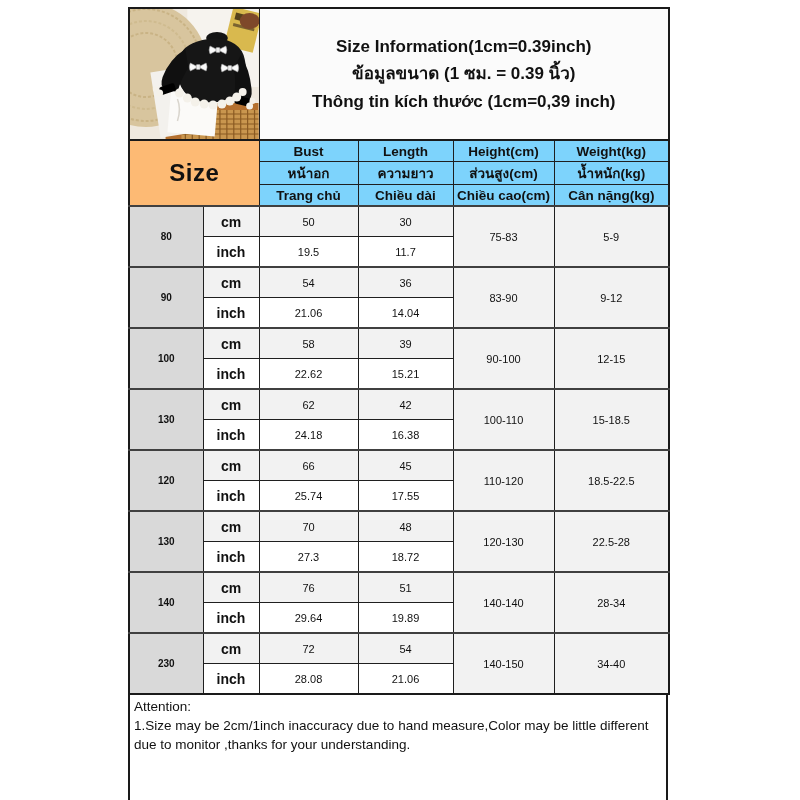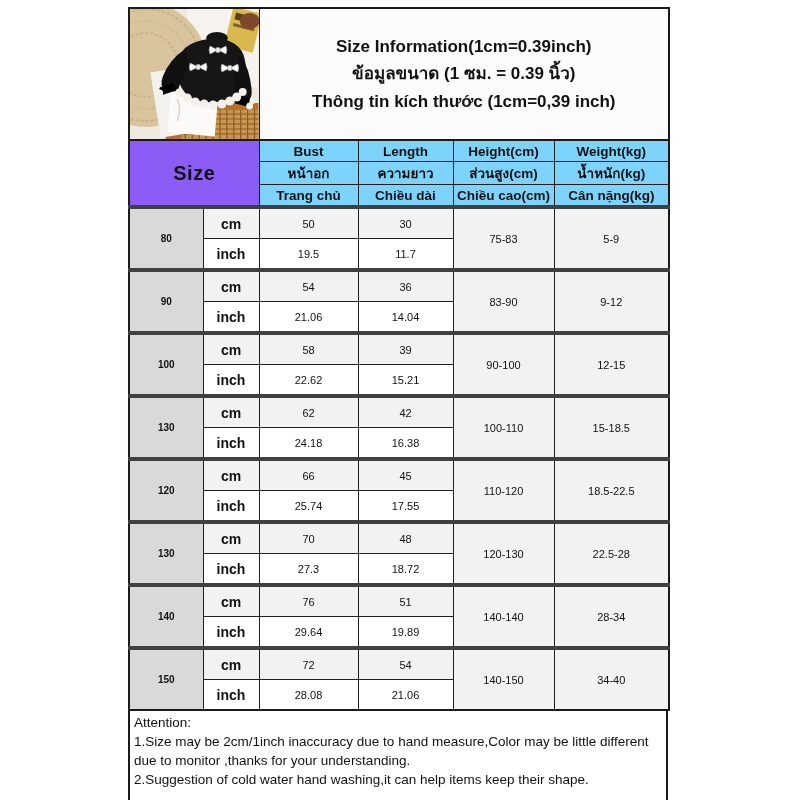--- a/index.html
+++ b/index.html
@@ -47,33 +47,33 @@
   td.title-cell {
     background: #fbfbfb;
     border-left: 2px solid #1a1a1a;
     font-weight: bold;
     font-size: 17px;
     line-height: 1.6;
   }
   
   tr.hr td { border-top: 2px solid #1a1a1a; }
   td.size-big {
-    background: #8b5cf6;
+    background: #fdba74;
     font-weight: bold;
-    font-size: 20px;
+    font-size: 24px;
     letter-spacing: 0.5px;
   }
   td.hdr {
     background: #7dd3fc;
     font-weight: bold;
     font-size: 13.5px;
     height: 20px;
   }
   
-  tr.gs td { border-top: 4px solid #404040; }
+  tr.gs td { border-top: 2px solid #404040; }
   td.size-num {
     background: #d9d9d9;
     font-weight: bold;
     font-size: 10px;
   }
   td.unit { font-weight: bold; font-size: 14px; height: 29px; }
   td.val, td.range { font-size: 11px; }
   .g { background: #f2f2f2; }
   .w { background: #ffffff; }
   
@@ -301,35 +301,34 @@
         <td class="range g" rowspan="2">140-140</td>
         <td class="range g" rowspan="2">28-34</td>
       </tr>
       <tr>
         <td class="unit w">inch</td>
         <td class="val w">29.64</td>
         <td class="val w">19.89</td>
       </tr>
 
       <tr class="gs">
-        <td class="size-num" rowspan="2">150</td>
+        <td class="size-num" rowspan="2">230</td>
         <td class="unit g">cm</td>
         <td class="val g">72</td>
         <td class="val g">54</td>
         <td class="range g" rowspan="2">140-150</td>
         <td class="range g" rowspan="2">34-40</td>
       </tr>
       <tr>
         <td class="unit w">inch</td>
         <td class="val w">28.08</td>
         <td class="val w">21.06</td>
       </tr>
     </tbody>
       </table>
 
     <div class="attention">
       <div>Attention:</div>
       <div>1.Size may be 2cm/1inch inaccuracy due to hand measure,Color may be little different due to monitor ,thanks for your understanding.</div>
-      <div>2.Suggestion of cold water hand washing,it can help items keep their shape.</div>
     </div>
 
   </div>
 </div>
 
 </body></html>

